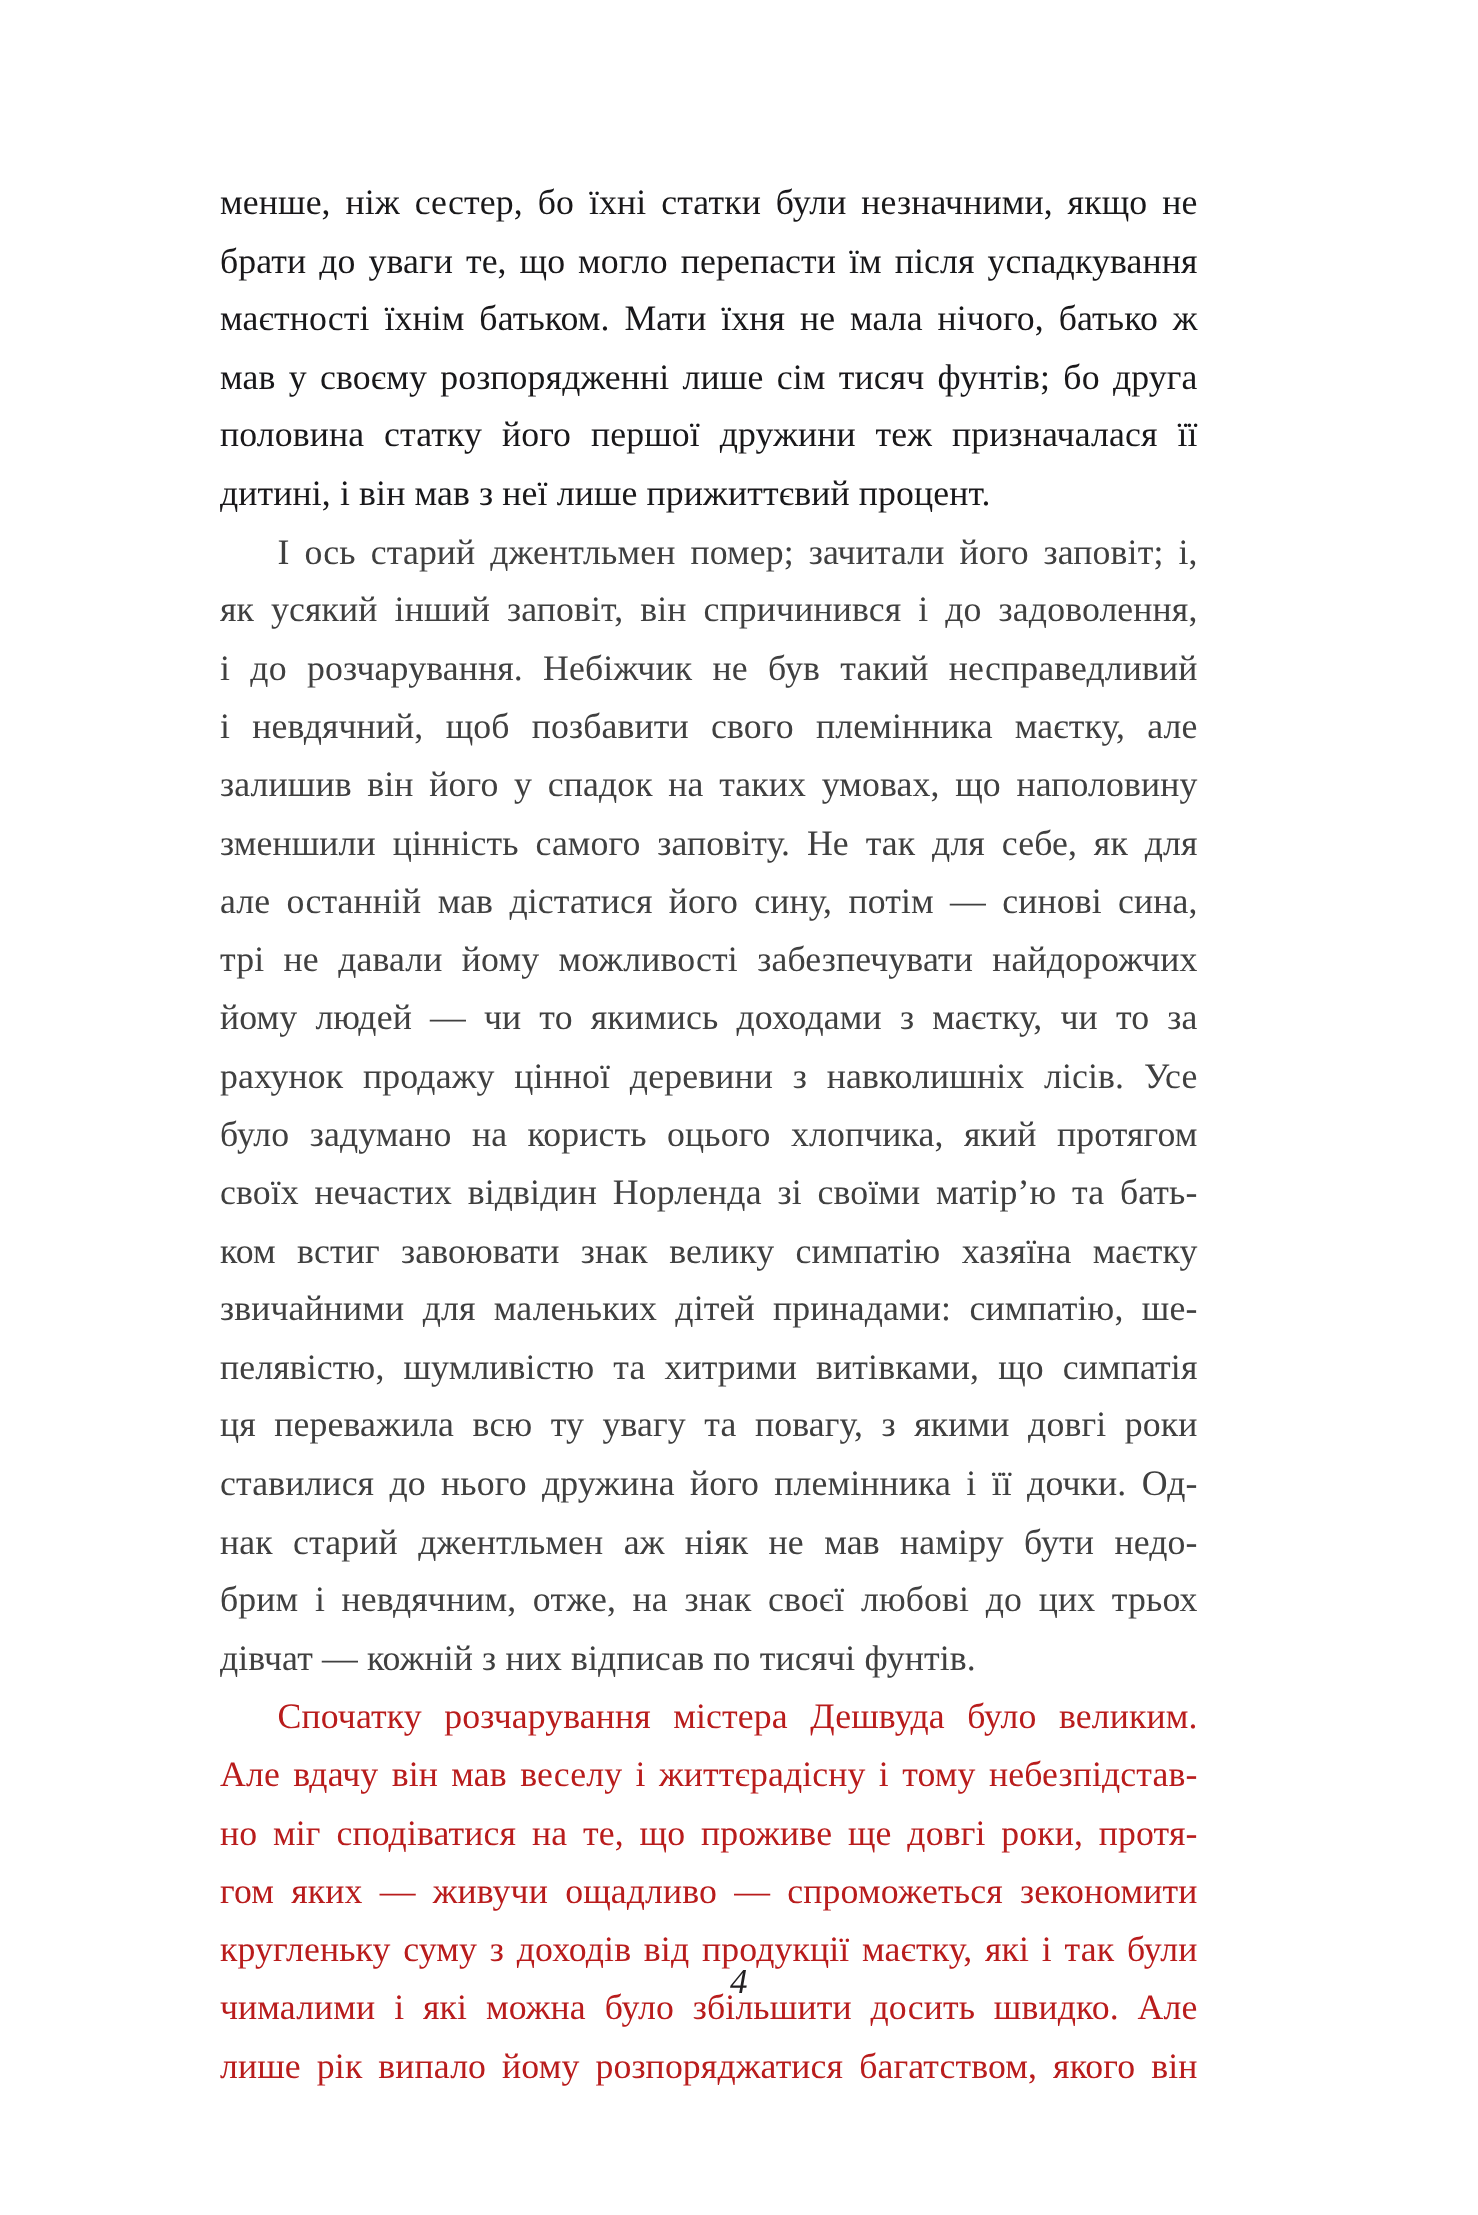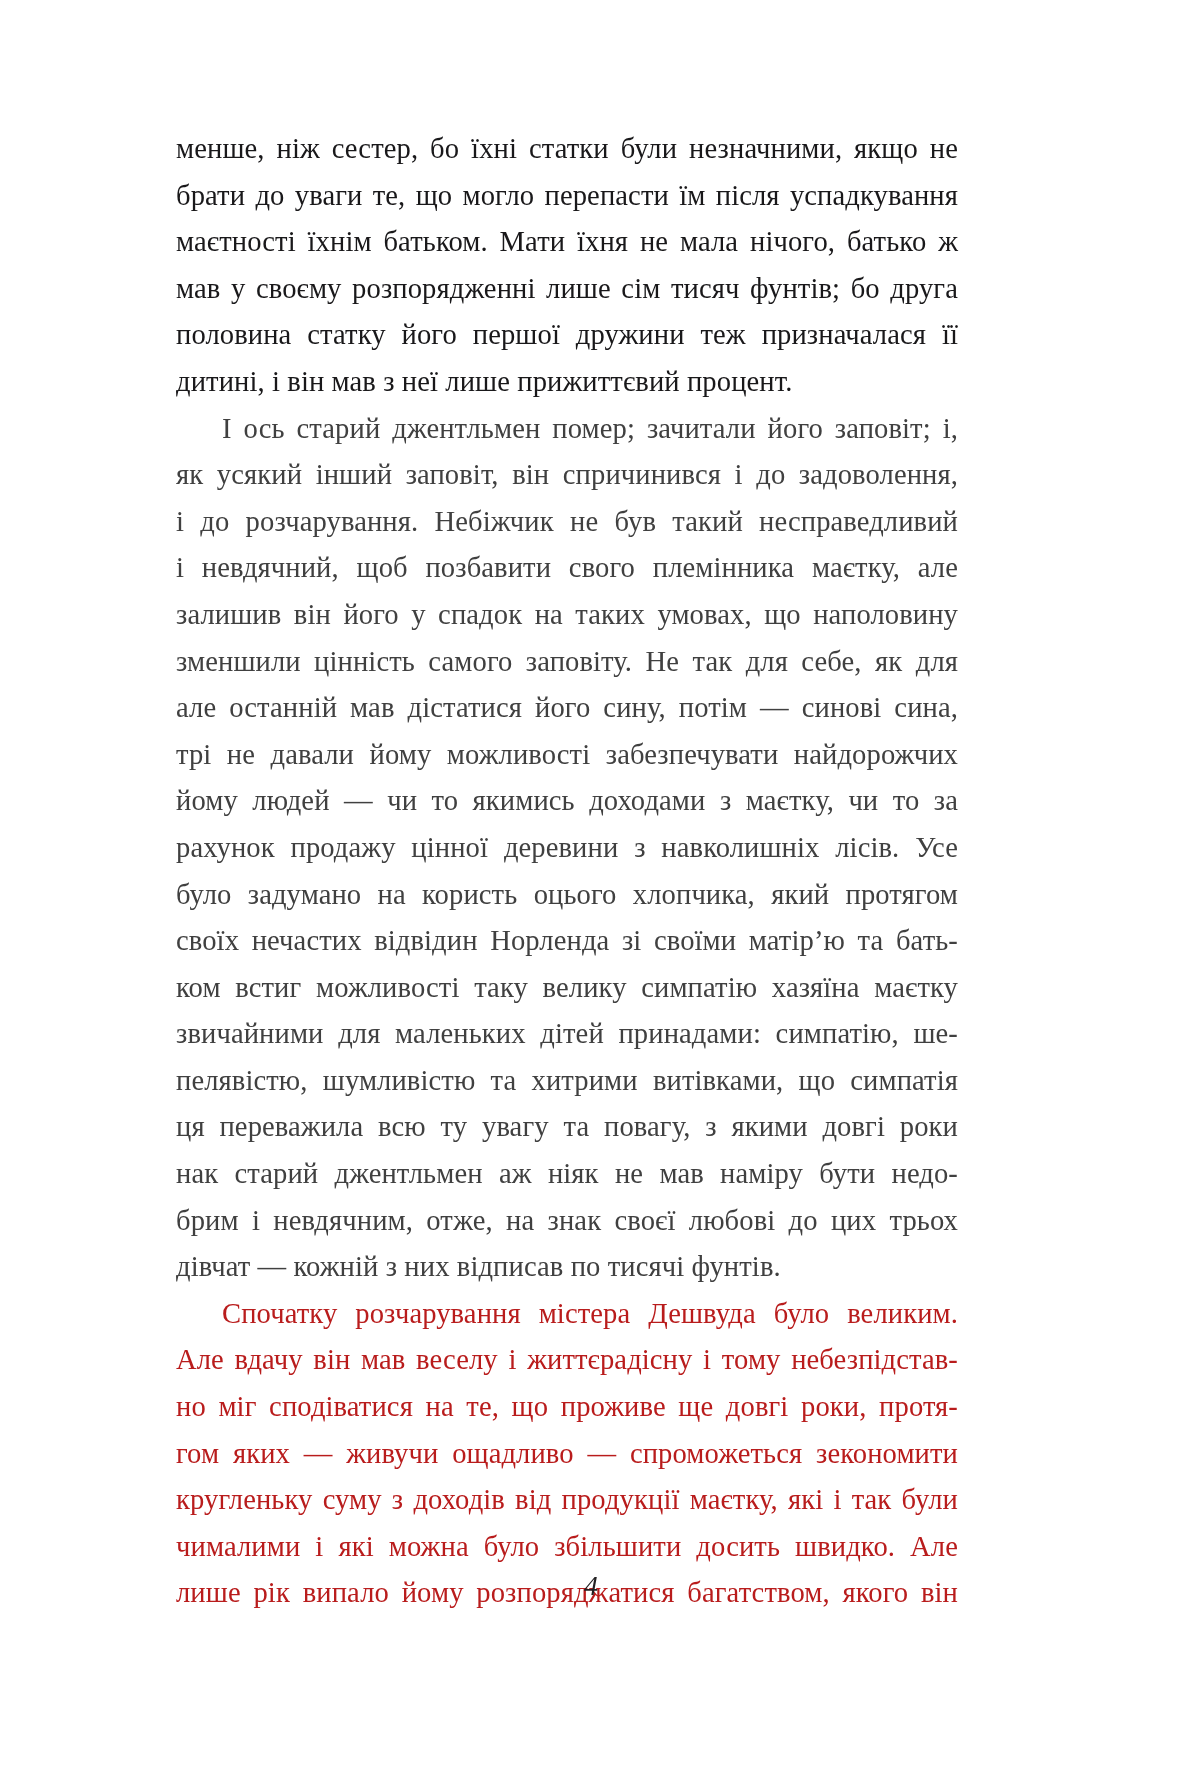--- a/index.html
+++ b/index.html
@@ -20,21 +20,21 @@
 
   .page {
     position: absolute;
     inset: 0;
     background: #ffffff;
   }
 
   .text-block {
     position: absolute;
     left: 176px;
-    top: 126px;
+    top: 140px;
     width: 782px;
   }
 
   .para {
     margin: 0;
     font-size: 28.6px;
     line-height: 46.6px;
     color: #19181a;
     letter-spacing: 0.1px;
   }
@@ -93,24 +93,25 @@
       <span class="line">і до розчарування. Небіжчик не був такий несправедливий</span>
       <span class="line">і невдячний, щоб позбавити свого племінника маєтку, але</span>
       <span class="line">залишив він його у спадок на таких умовах, що наполовину</span>
       <span class="line">зменшили цінність самого заповіту. Не так для себе, як для</span>
       <span class="line">але останній мав дістатися його сину, потім — синові сина,</span>
       <span class="line">трі не давали йому можливості забезпечувати найдорожчих</span>
       <span class="line">йому людей — чи то якимись доходами з маєтку, чи то за</span>
       <span class="line">рахунок продажу цінної деревини з навколишніх лісів. Усе</span>
       <span class="line">було задумано на користь оцього хлопчика, який протягом</span>
       <span class="line">своїх нечастих відвідин Норленда зі своїми матір’ю та бать-</span>
-      <span class="line">ком встиг можливості таку велику симпатію хазяїна маєтку</span>
+      <span class="line">ком встиг завоювати знак велику симпатію хазяїна маєтку</span>
       <span class="line">звичайними для маленьких дітей принадами: симпатію, ше-</span>
       <span class="line">пелявістю, шумливістю та хитрими витівками, що симпатія</span>
       <span class="line">ця переважила всю ту увагу та повагу, з якими довгі роки</span>
+      <span class="line">ставилися до нього дружина його племінника і її дочки. Од-</span>
       <span class="line">нак старий джентльмен аж ніяк не мав наміру бути недо-</span>
       <span class="line">брим і невдячним, отже, на знак своєї любові до цих трьох</span>
       <span class="line last">дівчат — кожній з них відписав по тисячі фунтів.</span>
     </p>
 
     <p class="para" style="color: #b91c1c;">
       <span class="line indent">Спочатку розчарування містера Дешвуда було великим.</span>
       <span class="line">Але вдачу він мав веселу і життєрадісну і тому небезпідстав-</span>
       <span class="line">но міг сподіватися на те, що проживе ще довгі роки, протя-</span>
       <span class="line">гом яких — живучи ощадливо — спроможеться зекономити</span>

